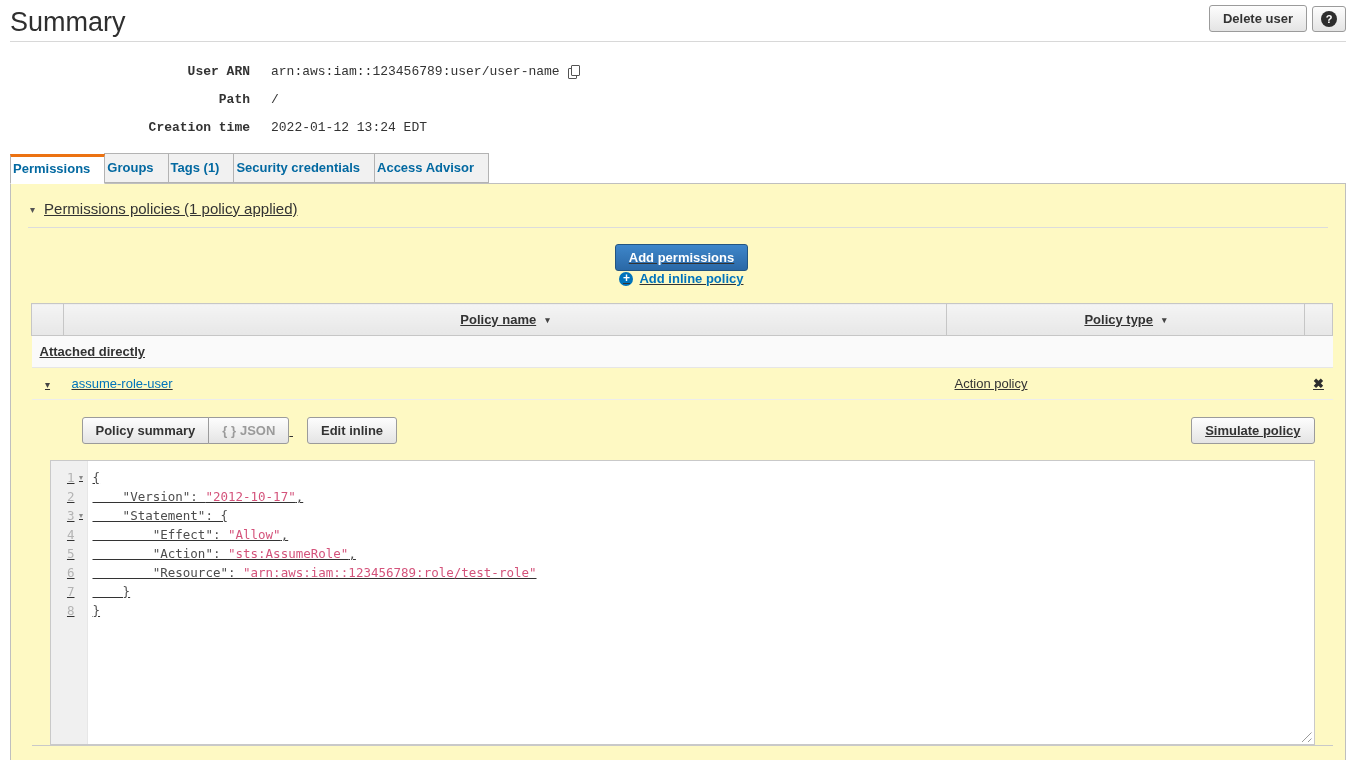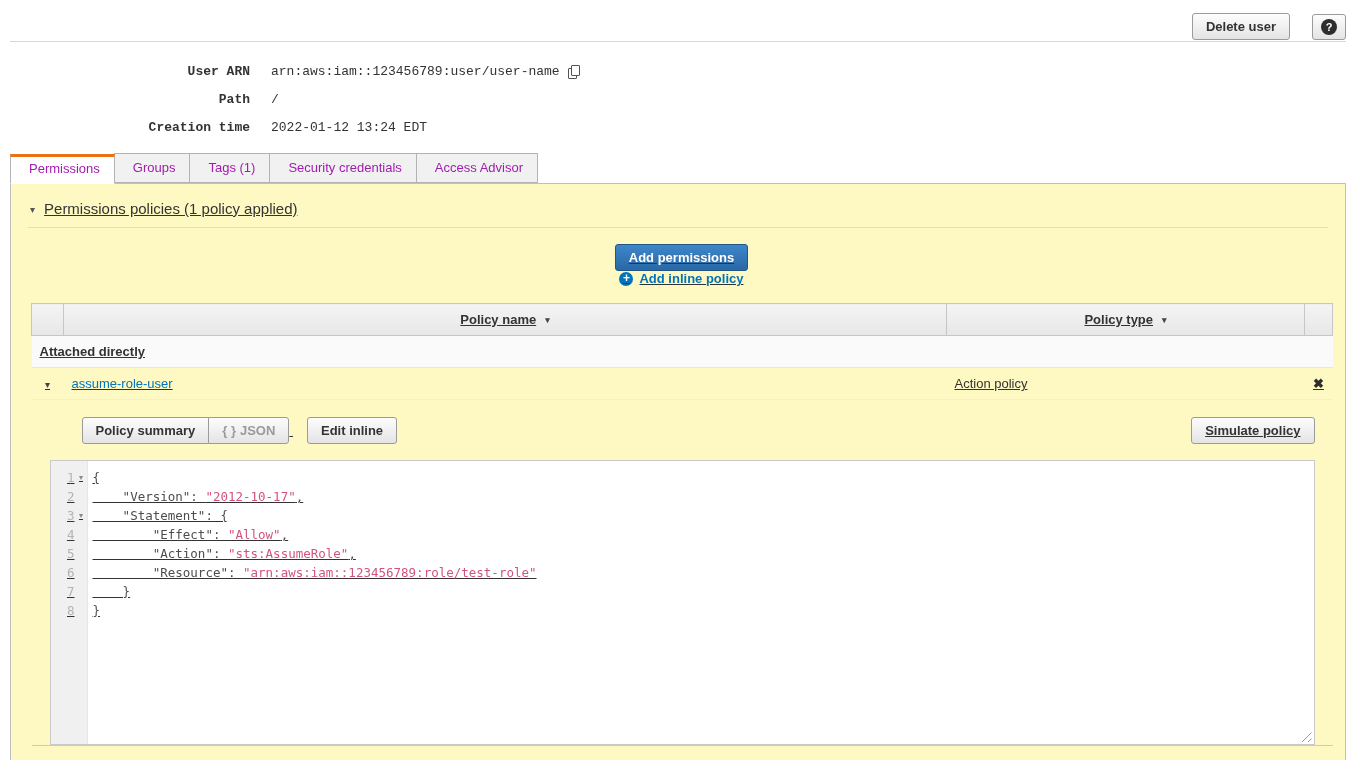--- a/index.html
+++ b/index.html
@@ -5,21 +5,21 @@
   * { box-sizing: border-box; }
   html,body { margin:0; padding:0; }
   body {
     width:1362px; height:766px; overflow:hidden; background:#fff;
     font-family:"Liberation Sans", sans-serif; font-size:13px; color:#333;
   }
 
   
   .page-header { position:relative; margin:0 16px 0 10px; padding:8px 0 0 0; height:42px; border-bottom:1px solid #d8d8d8; }
   .page-title { font-size:27px; font-weight:400; color:#2f2f2f; line-height:28px; }
-  .header-actions { position:absolute; top:13px; right:0; display:flex; gap:22px; align-items:center; }
+  .header-actions { position:absolute; top:5px; right:0; display:flex; gap:5px; align-items:center; }
 
   .btn {
     display:inline-block; padding:5px 13px; font-size:13px; font-weight:bold; color:#333;
     background:linear-gradient(#fdfdfd,#e4e4e4); border:1px solid #9b9b9b; border-radius:3px;
     cursor:pointer; line-height:15px; white-space:nowrap;
   }
   .btn-help { padding:4px 8px; }
   .help-circle {
     display:inline-block; width:16px; height:16px; border-radius:50%; background:#2d2d2d;
     color:#fff; font-size:11px; font-weight:bold; text-align:center; line-height:16px;
@@ -33,22 +33,22 @@
   .detail-row { display:flex; align-items:center; margin-bottom:9px; line-height:19px;font-family:Liberation Mono, monospace; }
   .detail-label { width:250px; text-align:right; font-weight:bold; flex:none; }
   .detail-value { margin-left:21px; }
   .copy-icon { position:relative; display:inline-block; width:13px; height:14px; margin-left:8px; vertical-align:-2px; cursor:pointer; }
   .copy-icon .back  { position:absolute; left:0; top:3px; width:9px; height:11px; border:1px solid #545454; border-radius:1px; background:#fff; }
   .copy-icon .front { position:absolute; left:3px; top:0; width:9px; height:11px; border:1px solid #545454; border-radius:1px; background:#fff; }
 
   
   .tabs { display:flex; align-items:flex-end; margin:16px 16px 0 10px; position:relative; z-index:2; }
   .tab {
-    padding:6px 14px 7px 18px; font-weight:normal; background:#f1f1f1; border:1px solid #b3b3b3;
-    margin-right:-1px; cursor:pointer; color:#a21caf; white-space:nowrap;
+    padding:6px 14px 7px 2px; font-weight:bold; background:#f1f1f1; border:1px solid #b3b3b3;
+    margin-right:-1px; cursor:pointer; color:#0369a1; white-space:nowrap;
   }
   .tab.active {
     background:#fff; border-top:3px solid #ec7211; border-bottom:1px solid #fff;
     margin-bottom:-1px; padding-top:4px; position:relative; z-index:3;
   }
 
   
   .panel {
     margin:0 16px 0 10px; border:1px solid #bfbfbf; border-bottom:none;
     min-height:577px; position:relative; z-index:1; background:#fef9c3;text-decoration:underline;
@@ -103,20 +103,21 @@
   .resize-handle {
     position:absolute; right:2px; bottom:2px; width:13px; height:13px; cursor:nwse-resize;
     background:repeating-linear-gradient(135deg, transparent 0 3px, #9a9a9a 3px 4px);
     clip-path:polygon(100% 0, 100% 100%, 0 100%);
   }
 </style>
 </head>
 <body>
 
 <div class="page-header">
+  <div class="page-title">Summary</div>
   <div class="header-actions">
     <button class="btn">Delete user</button>
     <button class="btn btn-help"><span class="help-circle">?</span></button>
   </div>
 </div>
 
 <div class="details">
   <div class="detail-row">
     <div class="detail-label">User ARN</div>
     <div class="detail-value">arn:aws:iam::123456789:user/user-name</div>

